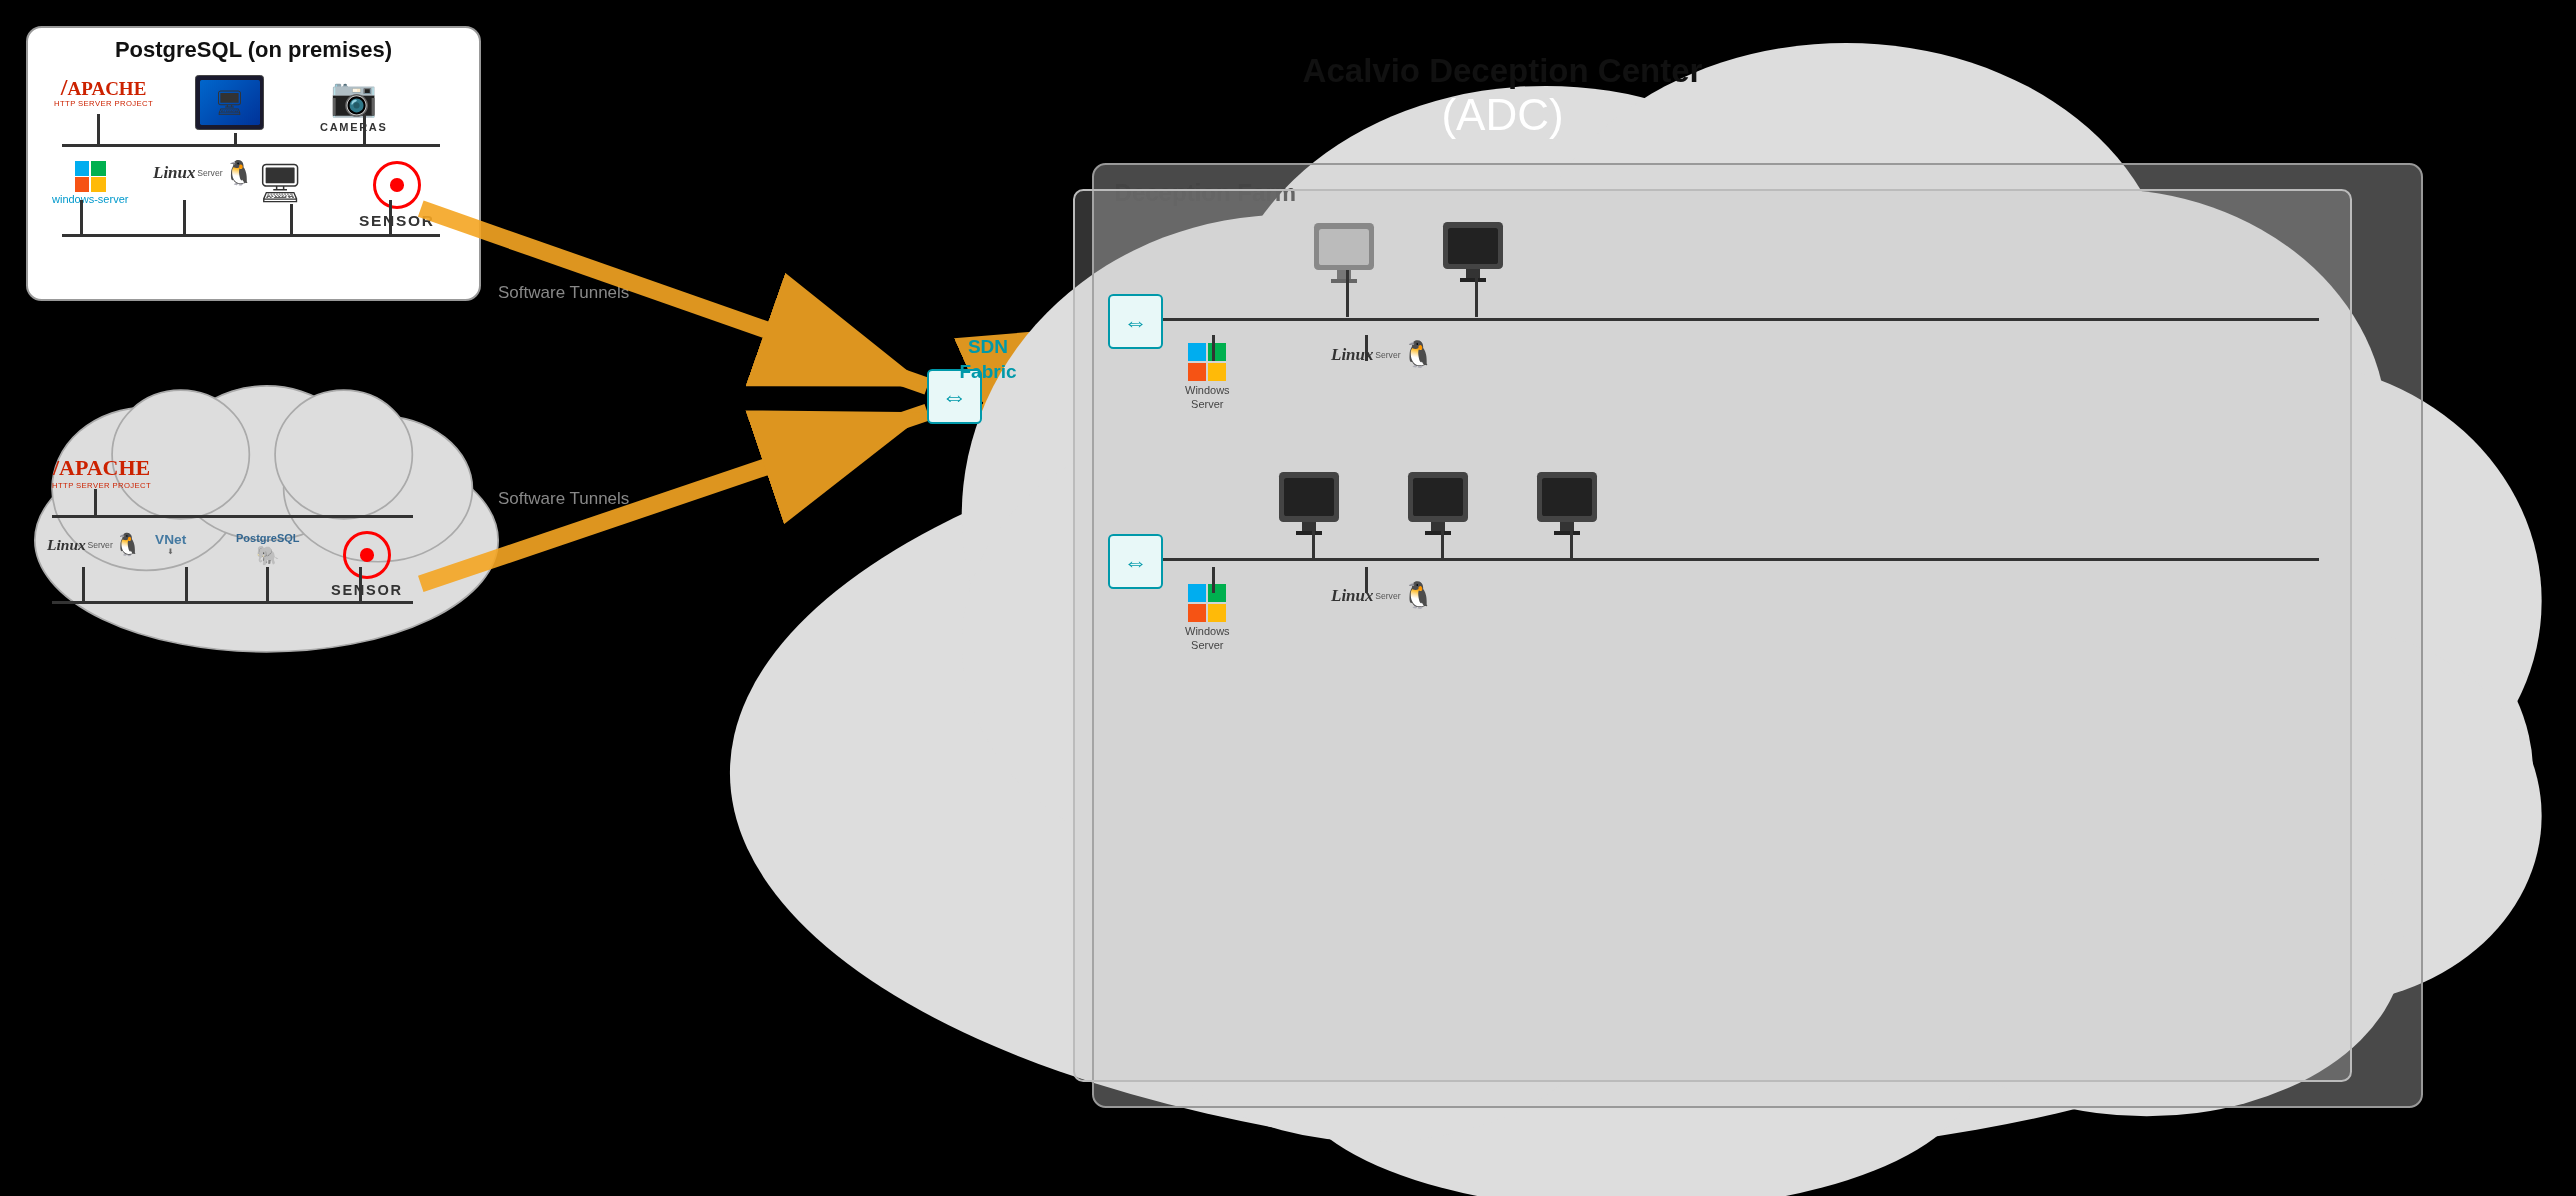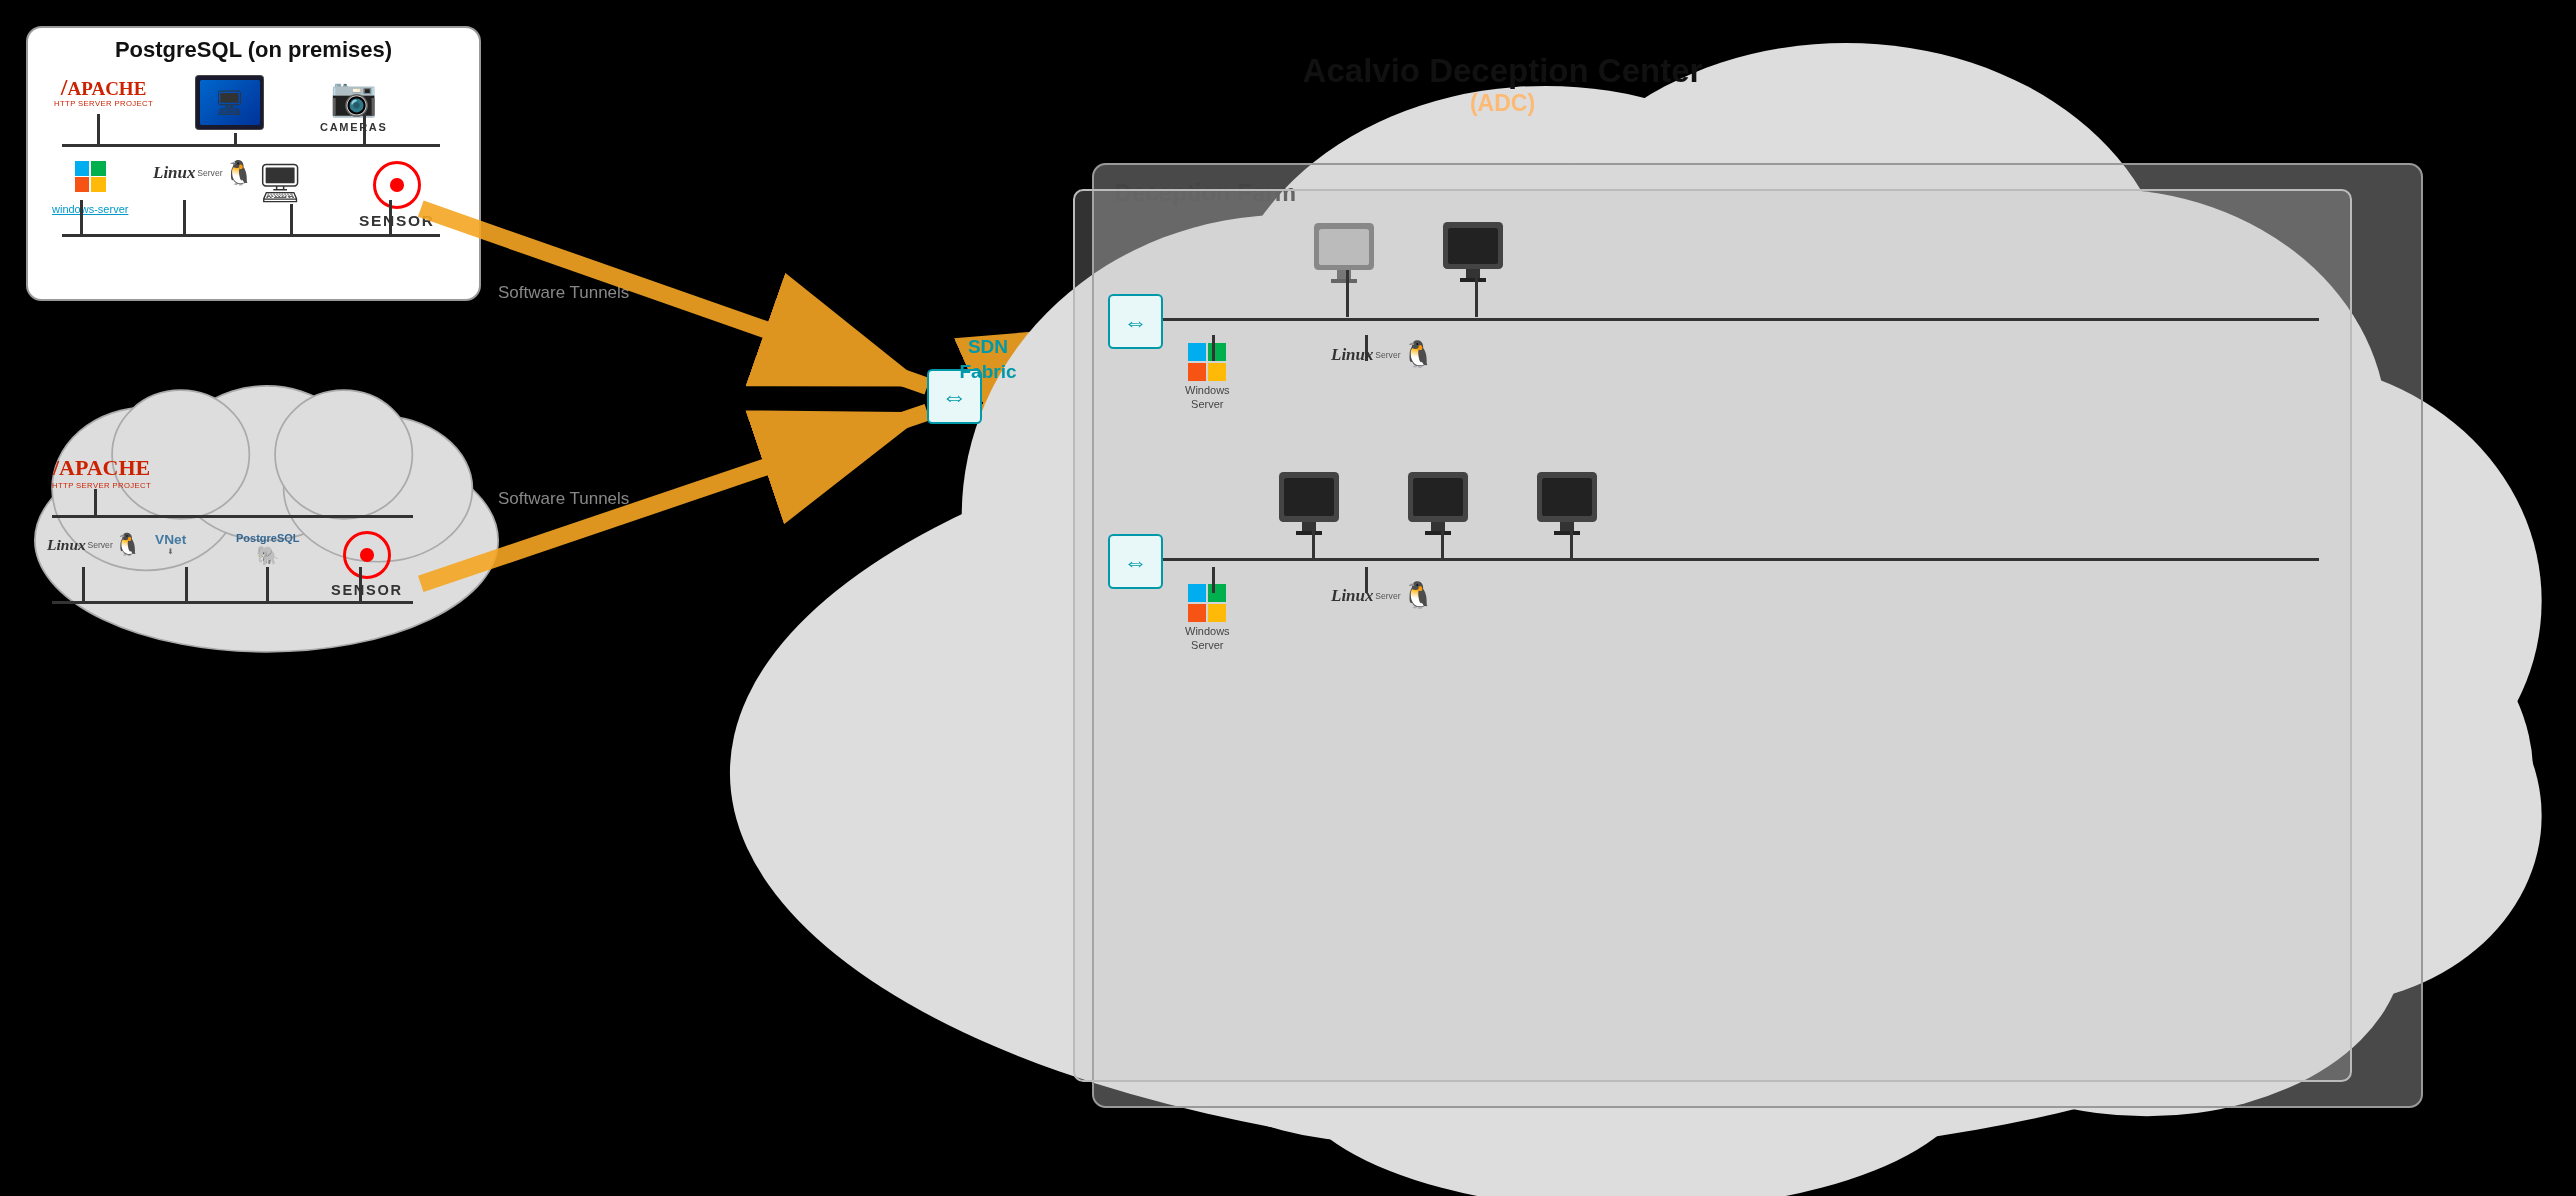--- a/index.html
+++ b/index.html
@@ -157,21 +157,21 @@
 
     <div class="bus-line" style="top:206px; left:34px; width:378px;"></div>
 
     <div class="icon-group" style="top:133px; left:24px;">
       <div class="win-logo">
         <div class="win-pane"></div>
         <div class="win-pane"></div>
         <div class="win-pane"></div>
         <div class="win-pane"></div>
       </div>
-      <div style="font-size:11px; color:#0099cc; margin-top:11px; line-height:1.2;text-decoration:underline;">windows-server</div>
+      <div style="font-size:11px; color:#0099cc; margin-top:1px; line-height:1.2;">windows-server</div>
     </div>
     <div class="bus-line-v" style="top:172px; left:52px; height:34px;"></div>
 
     <div class="icon-group" style="top:131px; left:125px;">
       <div style="display:flex; align-items:center; gap:1.7px;">
         <div style="font-size:17px; font-weight:bold; font-family:serif; color:#333; font-style:italic;">Linux</div>
         <div style="font-size:8.6px; color:#555;">Server</div>
         <div style="font-size:24px;">🐧</div>
       </div>
     </div>
@@ -281,21 +281,21 @@
     <ellipse cx="1850" cy="700" rx="310" ry="280" fill="#ddd"></ellipse>
     <ellipse cx="600" cy="750" rx="280" ry="250" fill="#ddd"></ellipse>
     <ellipse cx="1900" cy="950" rx="260" ry="220" fill="#ddd"></ellipse>
     <ellipse cx="1700" cy="1100" rx="300" ry="200" fill="#ddd"></ellipse>
     <ellipse cx="1100" cy="1250" rx="400" ry="160" fill="#ddd"></ellipse>
     <ellipse cx="800" cy="1150" rx="280" ry="180" fill="#ddd"></ellipse>
   </svg>
 
   <div style="position:absolute; top:52px; left:1202px; width:601px; text-align:center;">
     <div style="font-size:33px; font-weight:bold; color:#111;">Acalvio Deception Center</div>
-    <div style="font-size:23px; font-weight:bold; color:#fdba74;">(ADC)</div>
+    <div style="font-size:44px; font-weight:normal; color:#ffffff;">(ADC)</div>
   </div>
 
   <div style="position:absolute; top:163px; left:1092px; width:1331px; height:945px; border:2.6px solid #999; border-radius:13.7px; background:rgba(210,210,210,0.35);">
     <div style="font-size:24px; font-weight:bold; color:#444; position:absolute; top:13.7px; left:20.6px;">Deception Farm</div>
   </div>
 
   <div style="position:absolute; top:189px; left:1073px; width:1279px; height:893px; border:2.6px solid #bbb; border-radius:10.3px; background:rgba(200,200,200,0.25);"></div>
 
   <div class="sdn-switch" style="top:369px; left:927px;">
     <span style="font-size:26px; color:#0099aa;">⇔</span>

